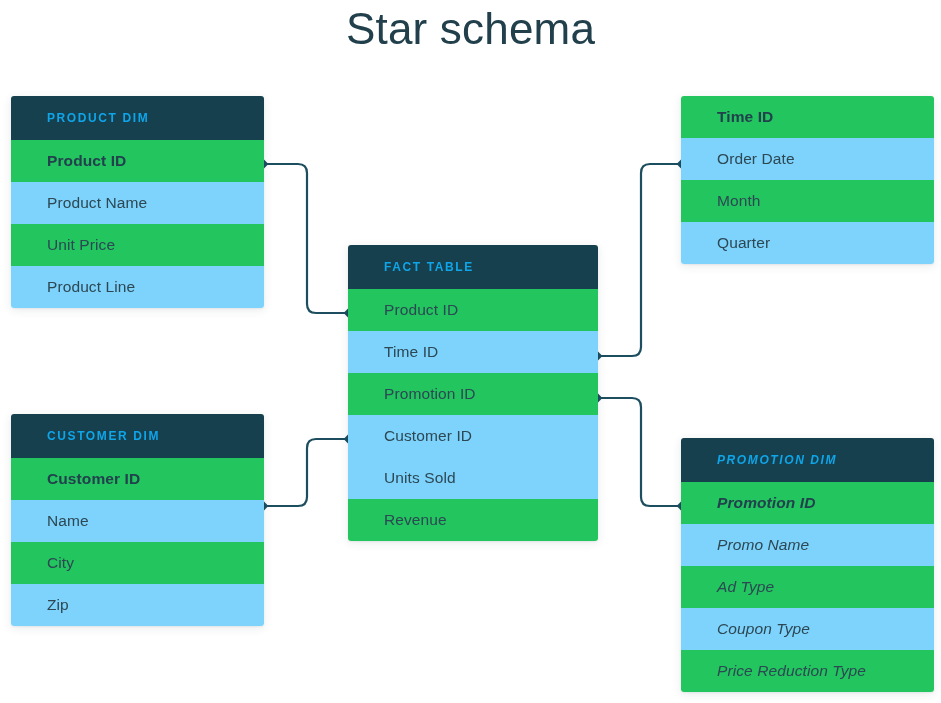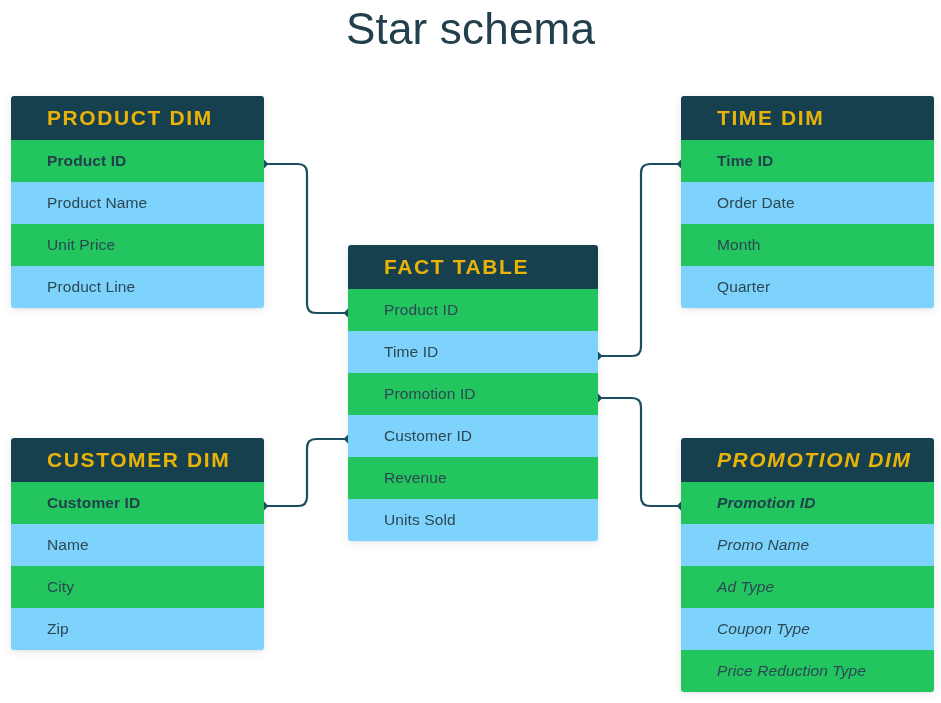--- a/index.html
+++ b/index.html
@@ -50,22 +50,22 @@
   
   .table-card {
     position: absolute;
     border-radius: 3px;
     box-shadow: 0 2px 10px rgba(30,50,60,0.10), 0 1px 2px rgba(30,50,60,0.06);
     background: #ffffff;
     overflow: hidden;
   }
   .table-header {
     background: #17404f;
-    color: #eab308;
-    font-size: 21px;
+    color: #0ea5e9;
+    font-size: 12px;
     font-weight: 700;
     letter-spacing: 1.6px;
     padding: 0 0 0 36px;
     display: flex;
     align-items: center;
     height: 44px;
     box-sizing: border-box;
     white-space: nowrap;
   }
   .table-row {
@@ -91,21 +91,21 @@
   }
   .table-row.pk-semi {
     font-weight: 600;
     color: #22414d;
   }
 
   
   #product-dim   { left: 11px;  top: 96px;  width: 253px; }
   #time-dim      { left: 681px; top: 96px;  width: 253px; }
   #fact-table    { left: 348px; top: 245px; width: 250px; }
-  #customer-dim  { left: 11px;  top: 438px; width: 253px; }
+  #customer-dim  { left: 11px;  top: 414px; width: 253px; }
   #promotion-dim { left: 681px; top: 438px; width: 253px; font-style: italic; }
 </style>
 </head>
 <body>
 
 <div id="canvas">
 
   <div id="page-title">Star schema</div>
 
   <svg id="connectors" viewBox="0 0 941 703" width="941" height="703" xmlns="http://www.w3.org/2000/svg">
@@ -129,35 +129,34 @@
 
   <div class="table-card" id="product-dim">
     <div class="table-header">PRODUCT DIM</div>
     <div class="table-row alt pk">Product ID</div>
     <div class="table-row plain">Product Name</div>
     <div class="table-row alt">Unit Price</div>
     <div class="table-row plain">Product Line</div>
   </div>
 
   <div class="table-card" id="time-dim">
-    <div class="table-header">TIME DIM</div>
     <div class="table-row alt pk-semi">Time ID</div>
     <div class="table-row plain">Order Date</div>
     <div class="table-row alt">Month</div>
     <div class="table-row plain">Quarter</div>
   </div>
 
   <div class="table-card" id="fact-table">
     <div class="table-header">FACT TABLE</div>
     <div class="table-row alt">Product ID</div>
     <div class="table-row plain">Time ID</div>
     <div class="table-row alt">Promotion ID</div>
     <div class="table-row plain">Customer ID</div>
+    <div class="table-row plain">Units Sold</div>
     <div class="table-row alt">Revenue</div>
-    <div class="table-row plain">Units Sold</div>
   </div>
 
   <div class="table-card" id="customer-dim">
     <div class="table-header">CUSTOMER DIM</div>
     <div class="table-row alt pk">Customer ID</div>
     <div class="table-row plain">Name</div>
     <div class="table-row alt">City</div>
     <div class="table-row plain">Zip</div>
   </div>
 

